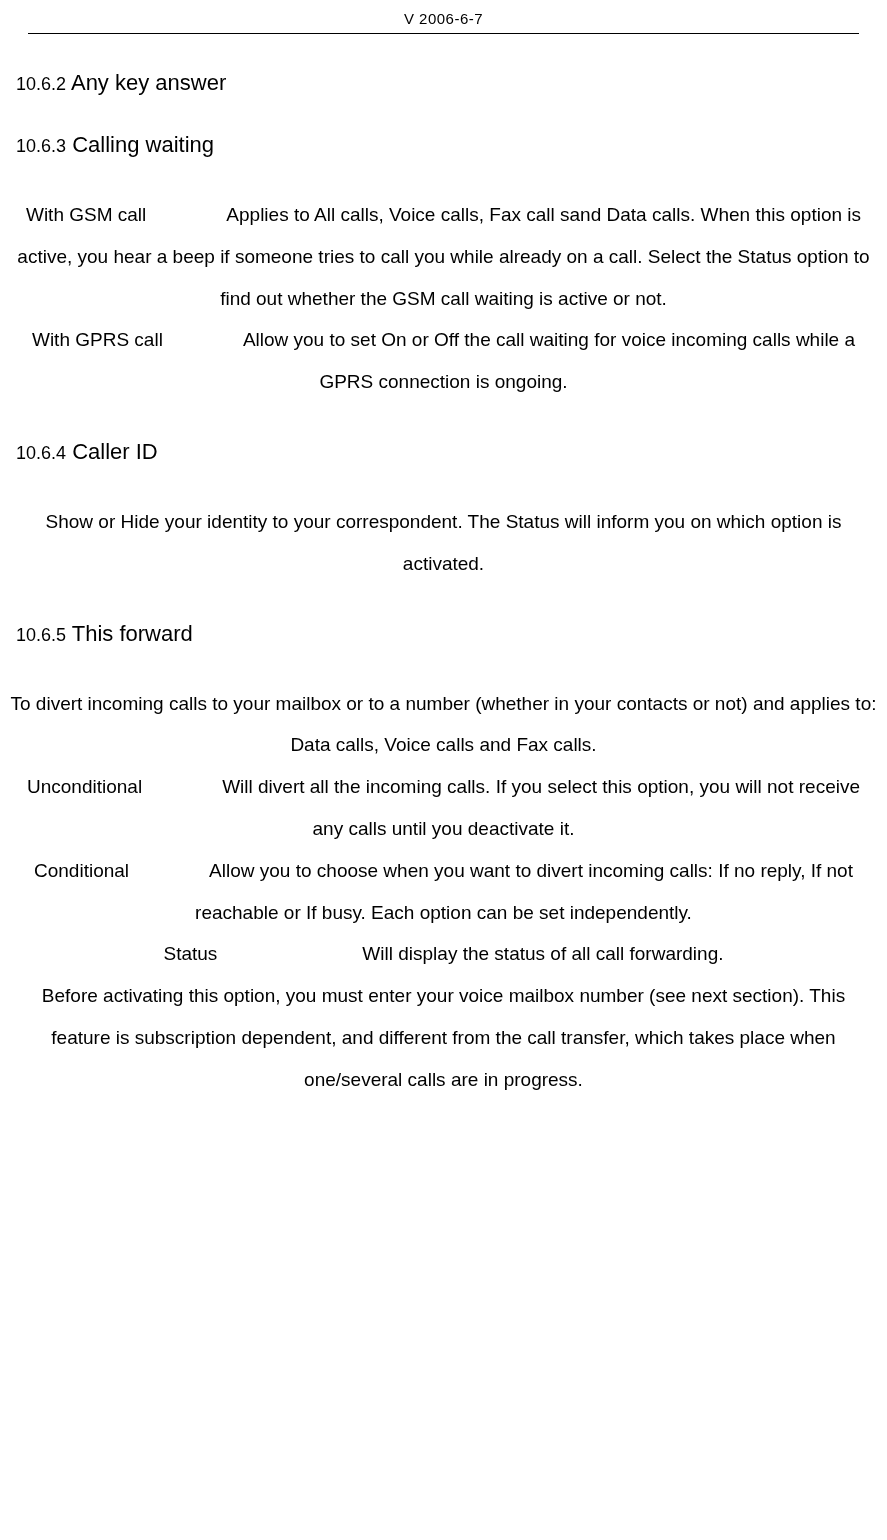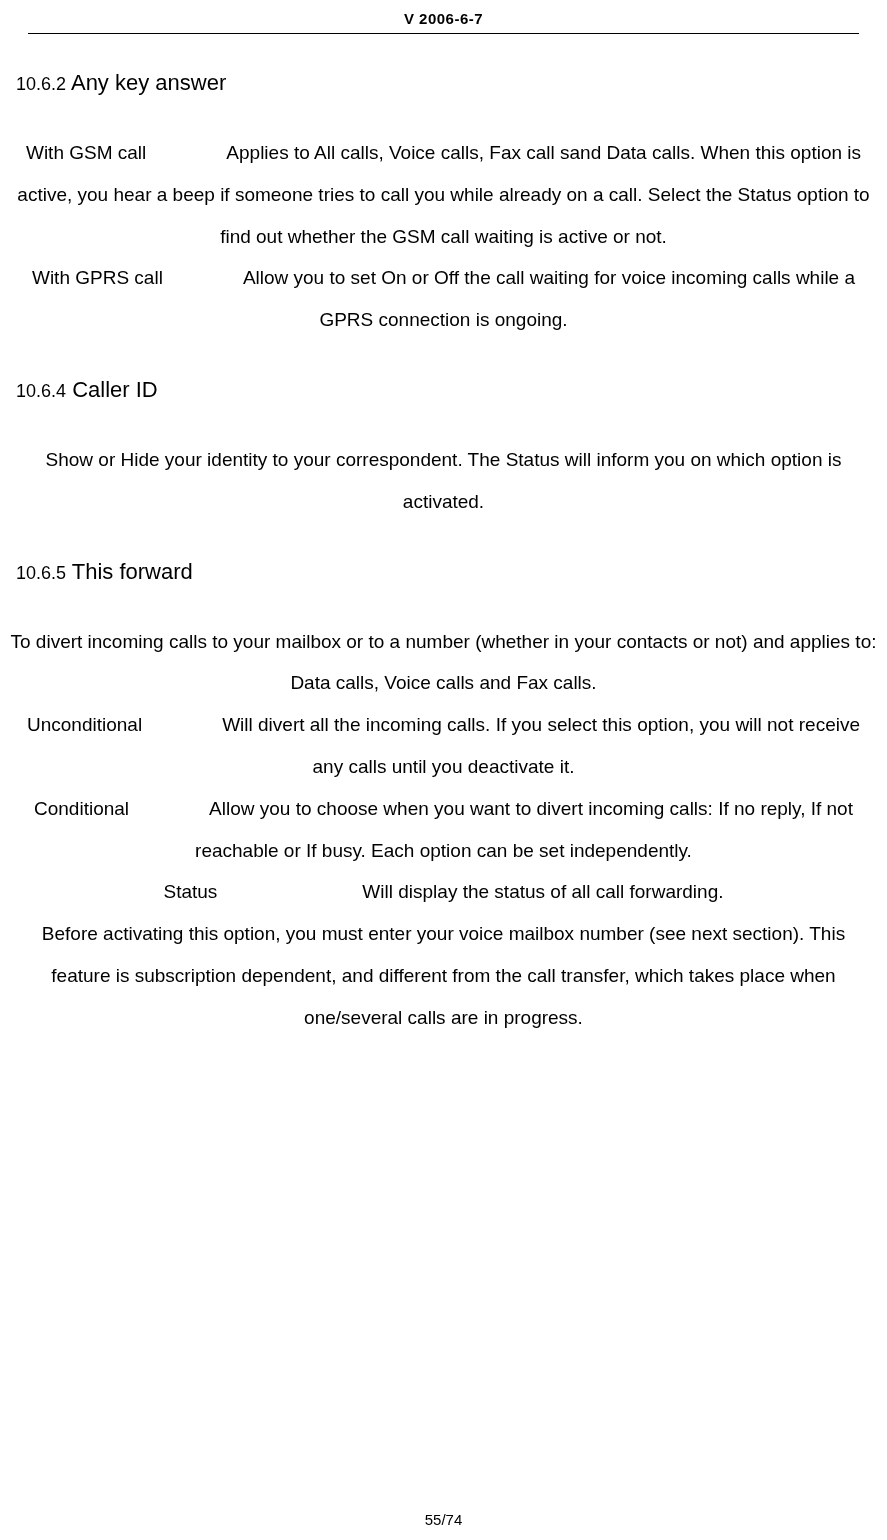--- a/index.html
+++ b/index.html
@@ -19,21 +19,20 @@
       width: 100%;
       height: 100%;
       padding: 0;
     }
     .header-version {
       text-align: center;
       font-size: 15px;
       padding-top: 10px;
       padding-bottom: 6px;
       letter-spacing: 0.5px;
-      font-weight: bold;
     }
     .header-rule {
       border: none;
       border-top: 1px solid #000;
       margin: 0 28px;
     }
     .content {
       padding: 0 10px;
     }
     .section-heading {
@@ -78,20 +77,24 @@
   <div class="header-version">V 2006-6-7</div>
   <hr class="header-rule">
 
   <div class="content">
 
     <div class="section-heading">
       <span class="num">10.6.2</span>
       <span class="title">Any key answer</span>
     </div>
 
+    <div class="section-heading">
+      <span class="num">10.6.3</span>
+      <span class="title">Calling waiting</span>
+    </div>
     <div class="body-text">
       <span>With GSM call</span><span class="spaced-gap"></span><span>Applies to All calls, Voice calls, Fax call sand Data calls. When this option is active, you hear a beep if someone tries to call you while already on a call. Select the Status option to find out whether the GSM call waiting is active or not.</span>
       <br>
       <span>With GPRS call</span><span class="spaced-gap"></span><span>Allow you to set On or Off the call waiting for voice incoming calls while a GPRS connection is ongoing.</span>
     </div>
 
     <div class="section-heading">
       <span class="num">10.6.4</span>
       <span class="title">Caller ID</span>
     </div>
@@ -108,14 +111,13 @@
       <br>
       <span>Conditional</span><span class="spaced-gap"></span><span>Allow you to choose when you want to divert incoming calls: If no reply, If not reachable or If busy. Each option can be set independently.</span>
       <br>
       <span>Status</span><span class="spaced-gap"></span><span class="spaced-gap-small"></span><span>Will display the status of all call forwarding.</span>
       <br>
       <span>Before activating this option, you must enter your voice mailbox number (see next section). This feature is subscription dependent, and different from the call transfer, which takes place when one/several calls are in progress.</span>
     </div>
 
   </div>
 
-  <div class="footer">55/74</div>
 </div>
 
 </body></html>

